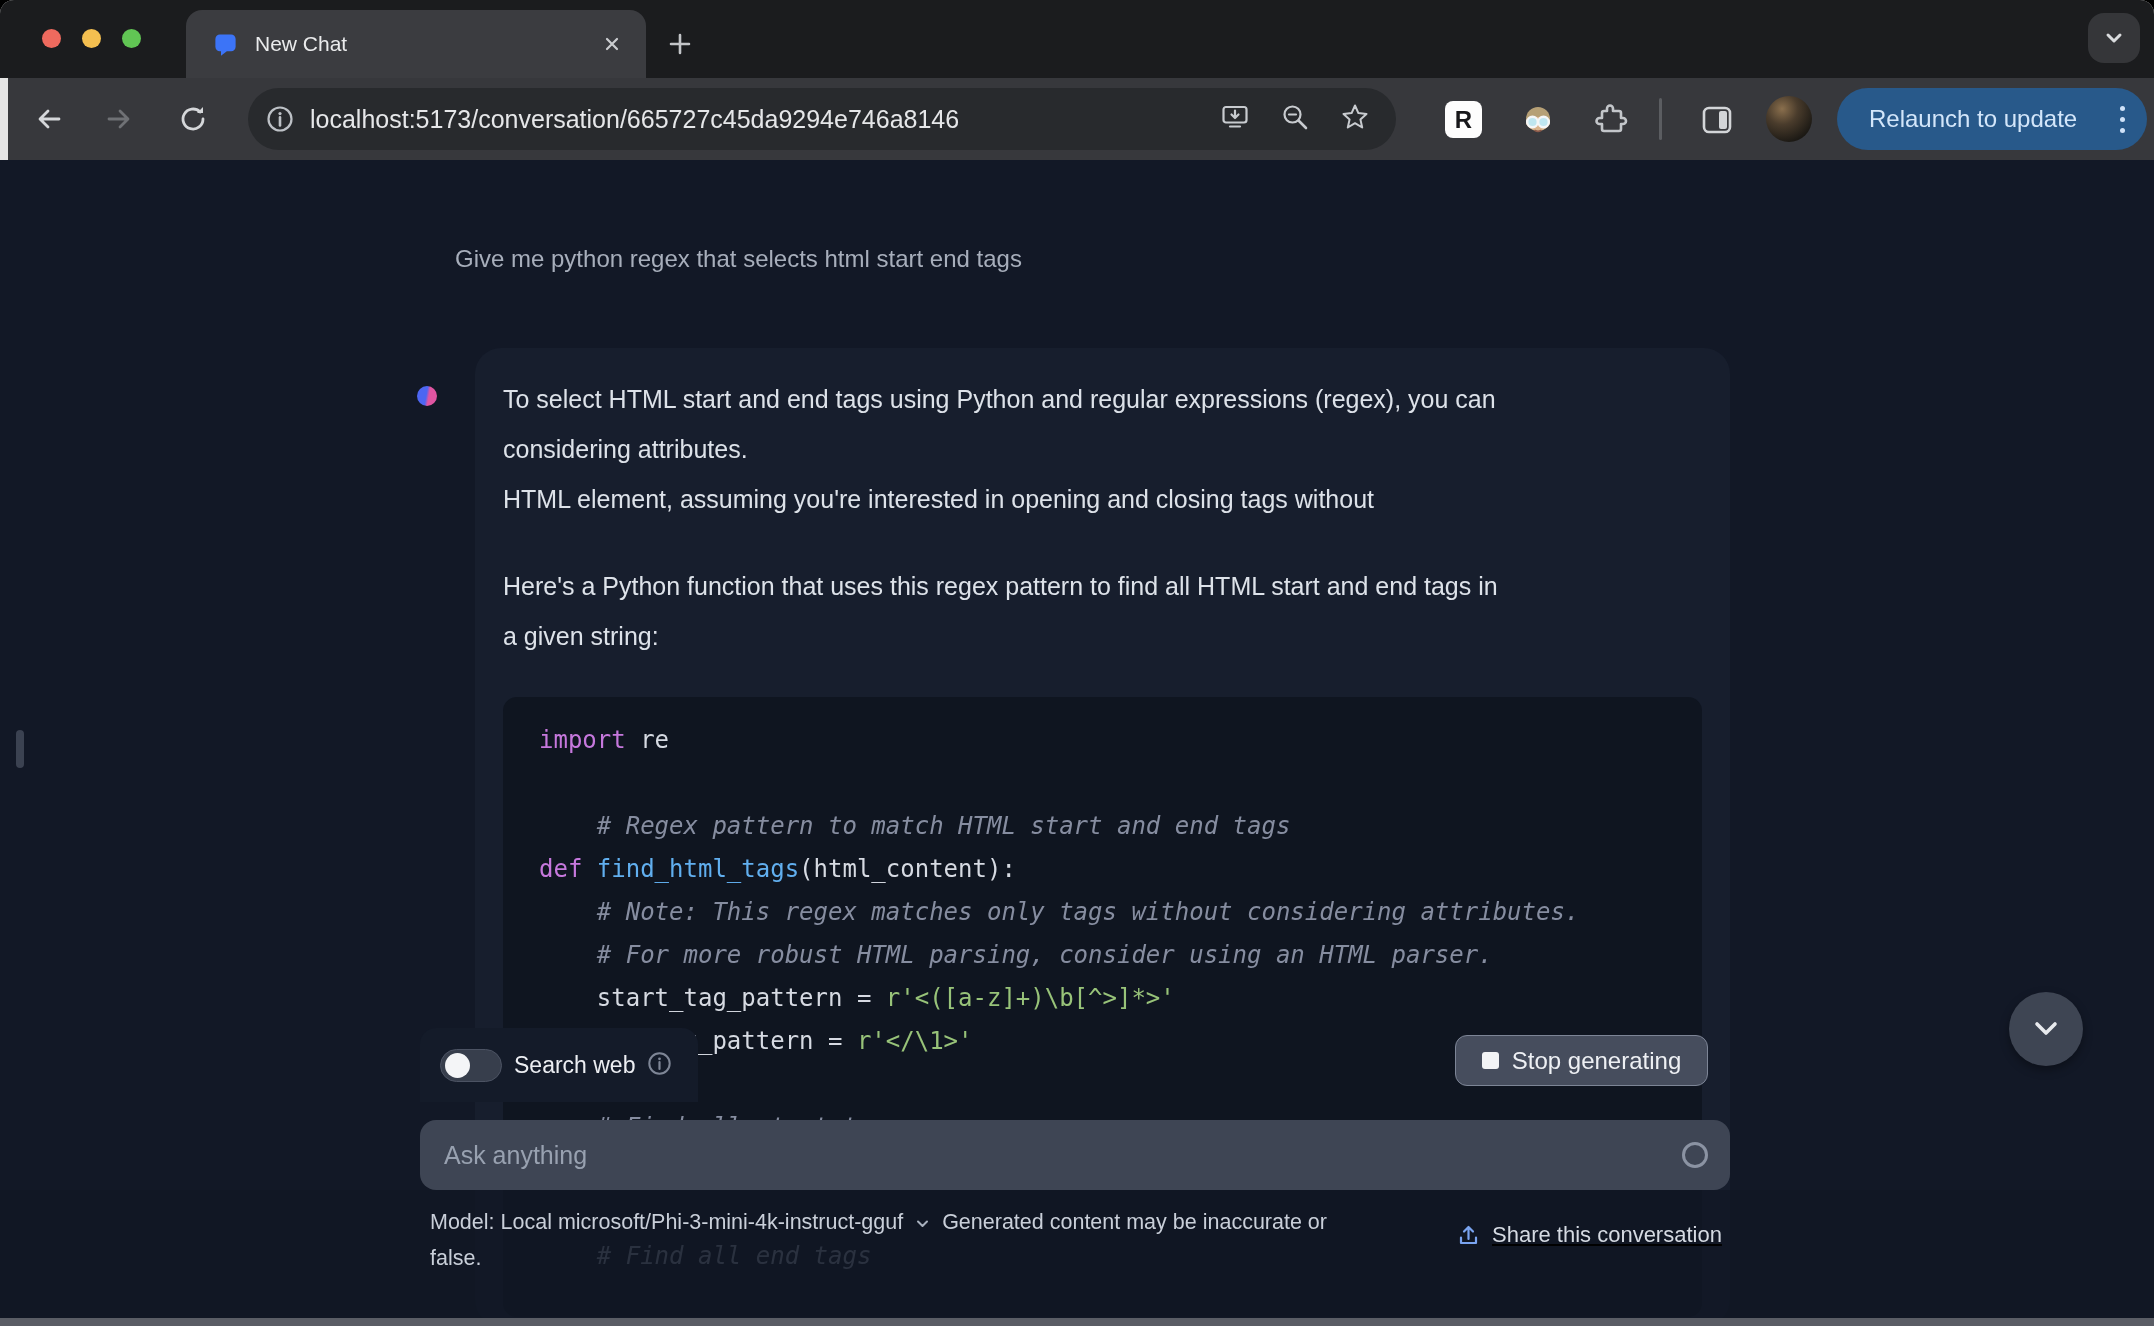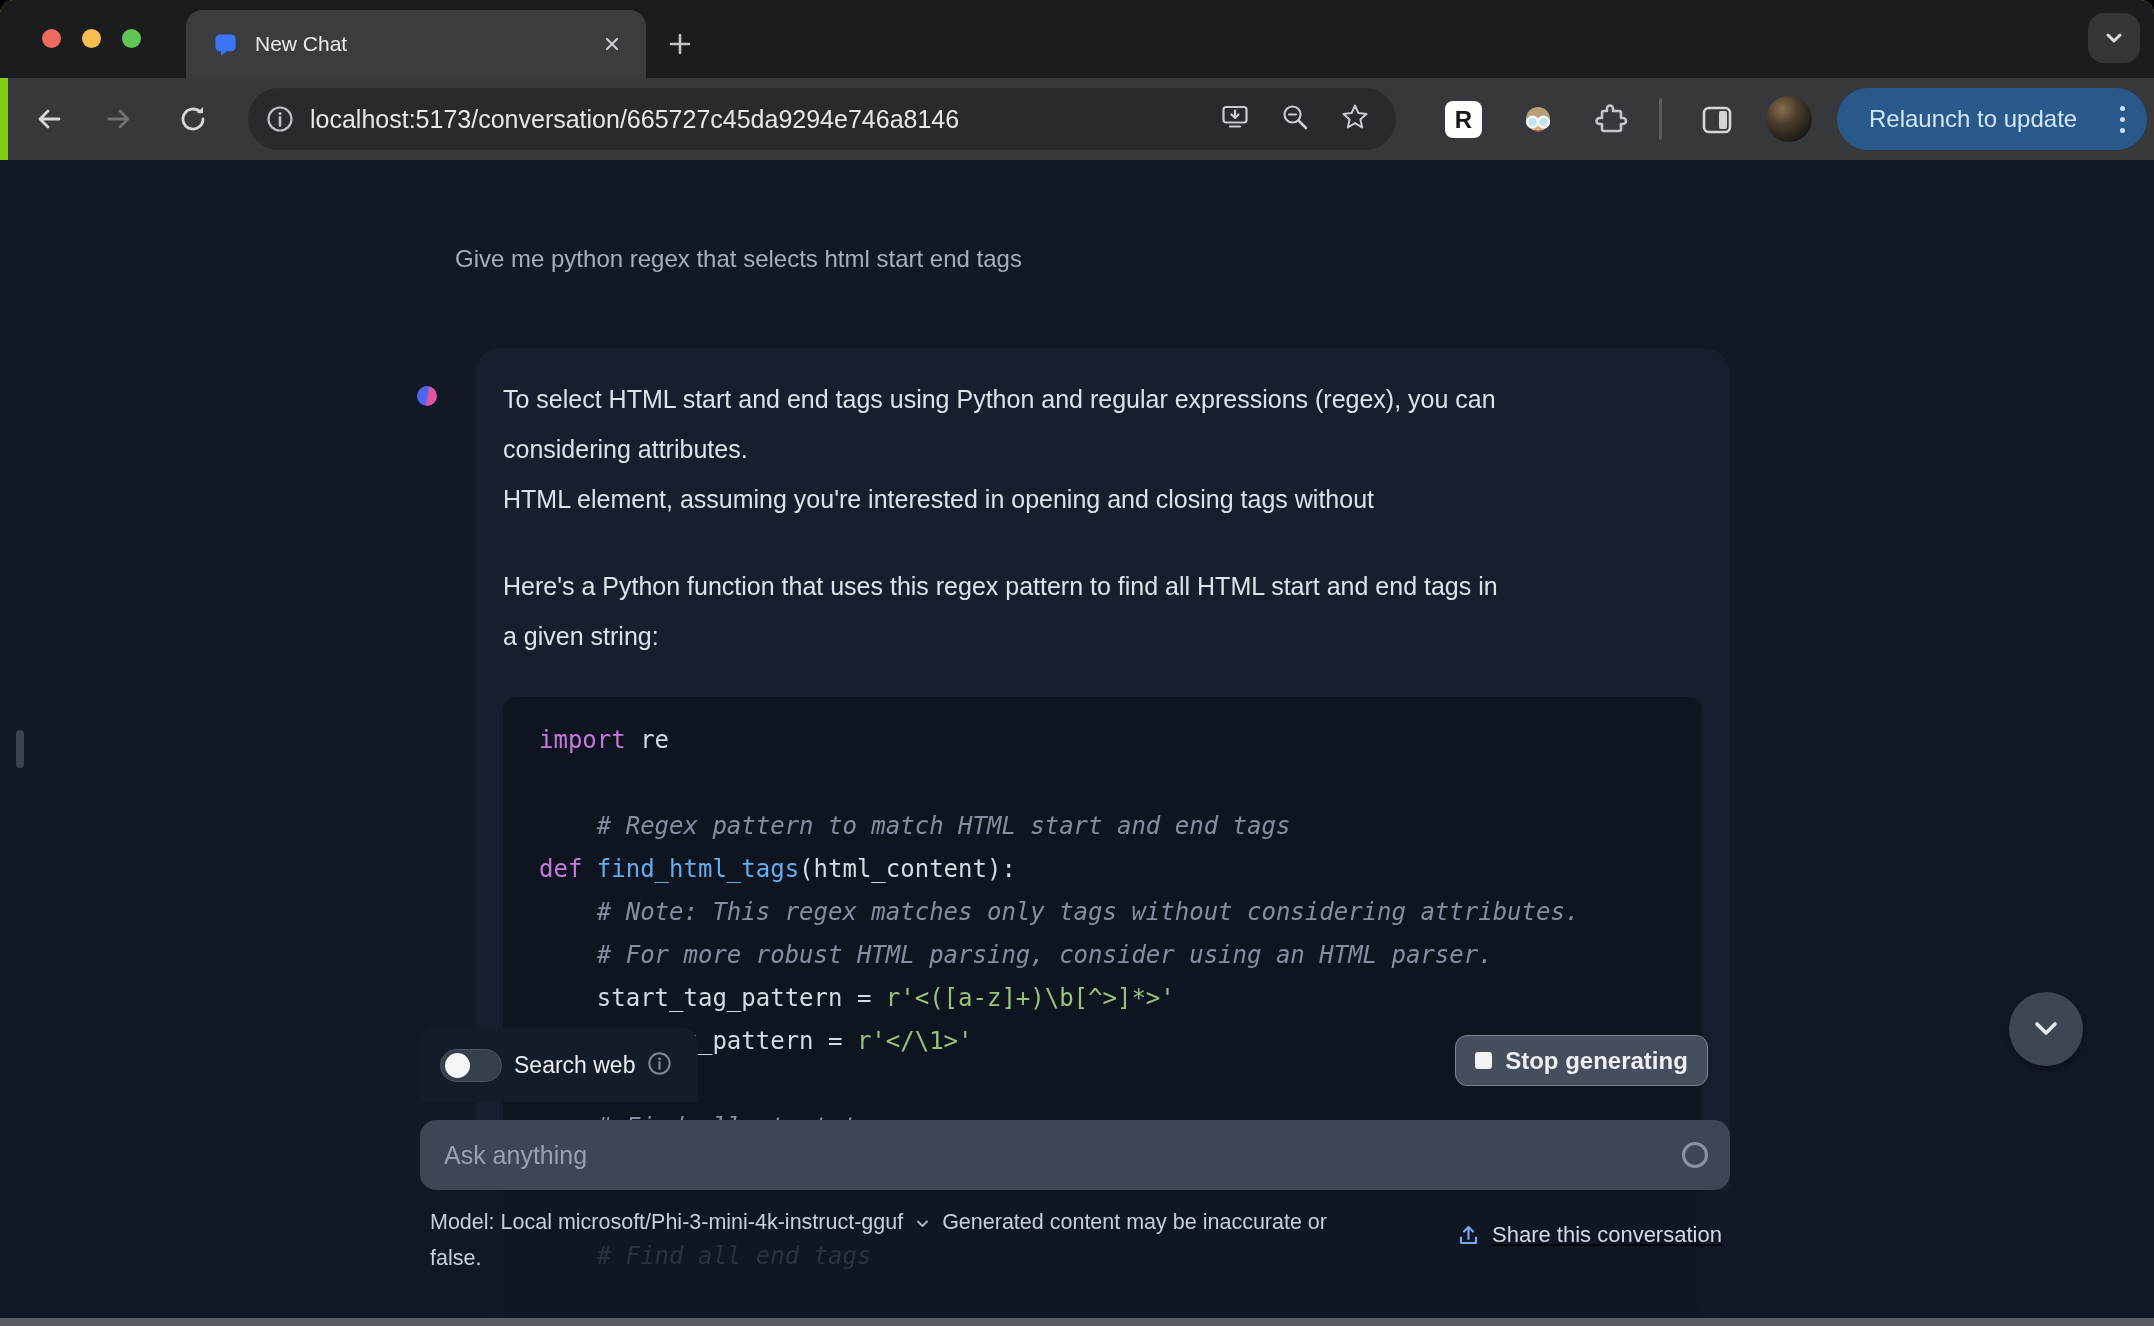--- a/index.html
+++ b/index.html
@@ -1,19 +1,19 @@
 <!DOCTYPE html>
 <html><head>
 <meta charset="utf-8">
 <style>
   * { margin:0; padding:0; box-sizing:border-box; }
   html,body { background:#000; }
   body { font-family:"Liberation Sans", sans-serif; }
   .window { position:relative; width:2154px; height:1326px; overflow:hidden;
-            border-radius:14px 14px 0 0; background:#84cc16; }
+            border-radius:14px 14px 0 0; background:#e5e5e5; }
 
   
   .tabstrip { position:absolute; left:0; top:0; width:2154px; height:78px; background:#1b1c1e; }
   .tl { position:absolute; top:29px; width:19px; height:19px; border-radius:50%; }
   .tl.red { left:42px; background:#ee6a5e; }
   .tl.yellow { left:82px; background:#f4bf50; }
   .tl.green { left:122px; background:#61c554; }
   .tab { position:absolute; left:186px; top:10px; width:460px; height:68px;
          background:#3b3c40; border-radius:16px 16px 0 0; display:flex; align-items:center; }
   .favicon { margin-left:26px; width:27px; height:27px; flex:0 0 auto; }
@@ -72,21 +72,21 @@
   .toggle { margin-left:20px; width:62px; height:33px; border-radius:17px; background:#373e4c;
             border:1px solid #4c5363; position:relative; flex:0 0 auto; }
   .toggle .knob { position:absolute; left:4px; top:3px; width:25px; height:25px; border-radius:50%; background:#f4f5f7; }
   .searchweb-label { margin-left:12px; font-size:23px; color:#eceef2; white-space:nowrap; }
   .info-i { margin-left:12px; }
 
   .stop-btn { position:absolute; left:1455px; top:875px; width:253px; height:51px; border-radius:12px;
               background:#464d5d; border:1px solid #7d8596; display:flex; align-items:center; justify-content:center;
               gap:13px; z-index:4; }
   .stop-square { width:17px; height:17px; border-radius:3px; background:#f2f3f5; }
-  .stop-label { font-size:24px; color:#eef0f4;font-weight:bold; }
+  .stop-label { font-size:24px; color:#eef0f4; }
 
   .ask-input { position:absolute; left:420px; top:960px; width:1310px; height:70px; border-radius:16px;
                background:#3e4554; display:flex; align-items:center; z-index:5; }
   .ask-input input { flex:1 1 auto; background:transparent; border:none; outline:none; margin-left:24px;
                      font-family:"Liberation Sans", sans-serif; font-size:25px; color:#e8eaee; }
   .ask-input input::placeholder { color:#98a1b0; opacity:1; }
   .ring { margin-right:22px; width:26px; height:26px; border-radius:50%; border:3px solid #8b93a3; flex:0 0 auto; }
 
   .footer { position:absolute; left:0; top:1030px; width:2154px; height:171px;
             background:rgba(17,23,36,0.78); z-index:4; }

